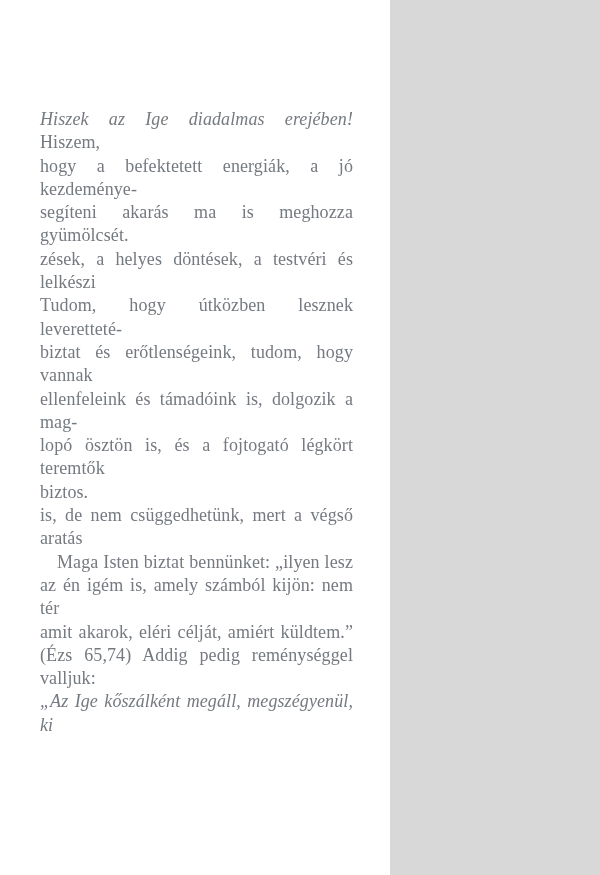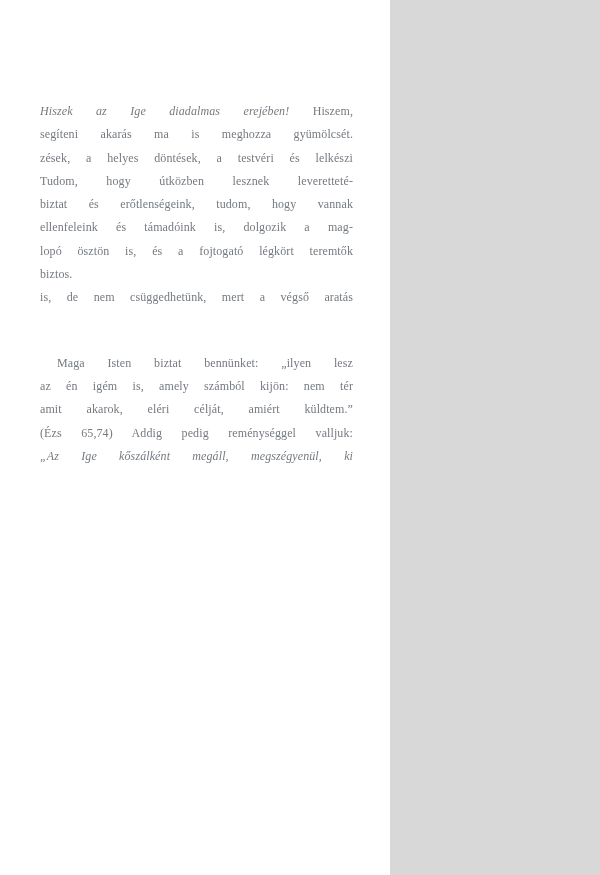--- a/index.html
+++ b/index.html
@@ -18,48 +18,48 @@
     position: absolute;
     left: 390px;
     top: 0;
     width: 210px;
     height: 875px;
     background: #d8d8d8;
   }
   .textblock {
     position: absolute;
     left: 40px;
-    top: 100px;
+    top: 108px;
     width: 313px;
     color: #757a80;
-    font-size: 12px;
+    font-size: 18px;
     line-height: 23.3px;
     letter-spacing: 0.1px;
   }
   .line {
     text-align: justify;
     text-align-last: justify;
     white-space: normal;
   }
   .line.endp {
     text-align-last: left;
   }
   .line.indent {
     text-indent: 17px;
-    margin-top: 42px;
   }
   .line.italic, .seg-italic {
     font-style: italic;
   }
 </style>
 </head>
 <body>
 
 <div class="textblock">
   <div class="line"><span class="seg-italic">Hiszek az Ige diadalmas erejében!</span><span> Hiszem,</span></div>
+  <div class="line">hogy a befektetett energiák, a jó kezdeménye-</div>
   <div class="line">segíteni akarás ma is meghozza gyümölcsét.</div>
   <div class="line">zések, a helyes döntések, a testvéri és lelkészi</div>
   <div class="line">Tudom, hogy útközben lesznek leveretteté-</div>
   <div class="line">biztat és erőtlenségeink, tudom, hogy vannak</div>
   <div class="line">ellenfeleink és támadóink is, dolgozik a mag-</div>
   <div class="line">lopó ösztön is, és a fojtogató légkört teremtők</div>
   <div class="line endp">biztos.</div>
   <div class="line">is, de nem csüggedhetünk, mert a végső aratás</div>
   <div class="line indent">Maga Isten biztat bennünket: „ilyen lesz</div>
   <div class="line">az én igém is, amely számból kijön: nem tér</div>

